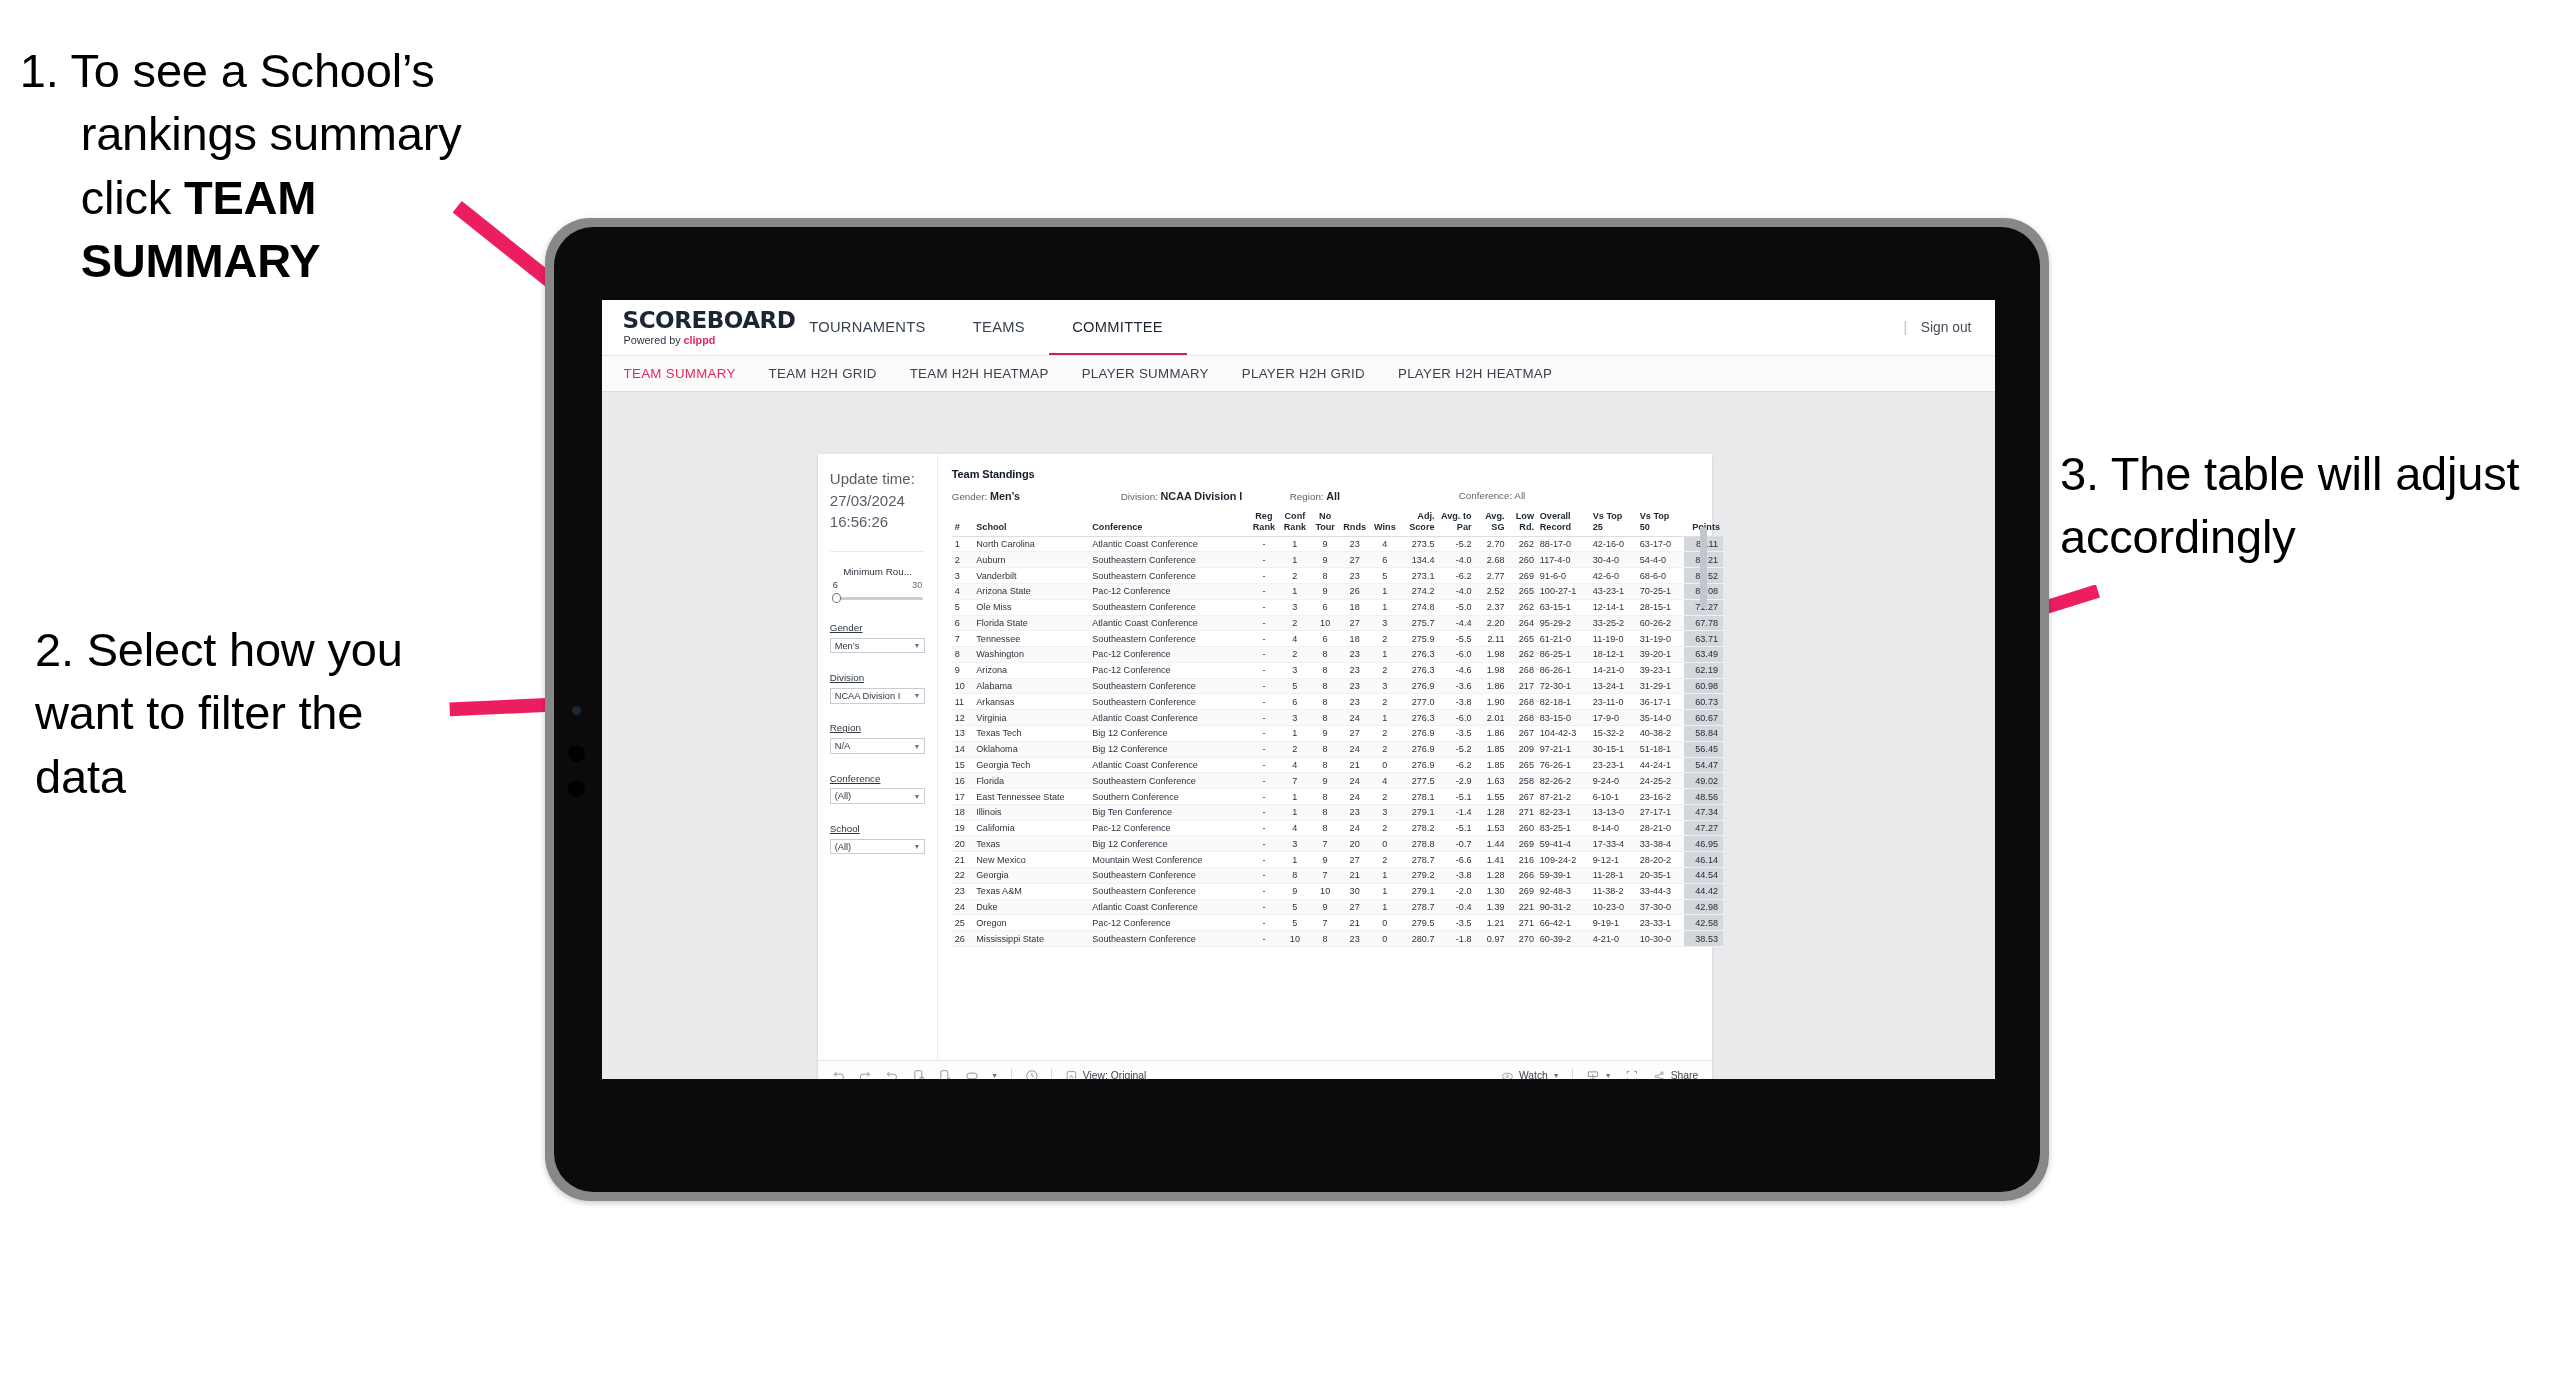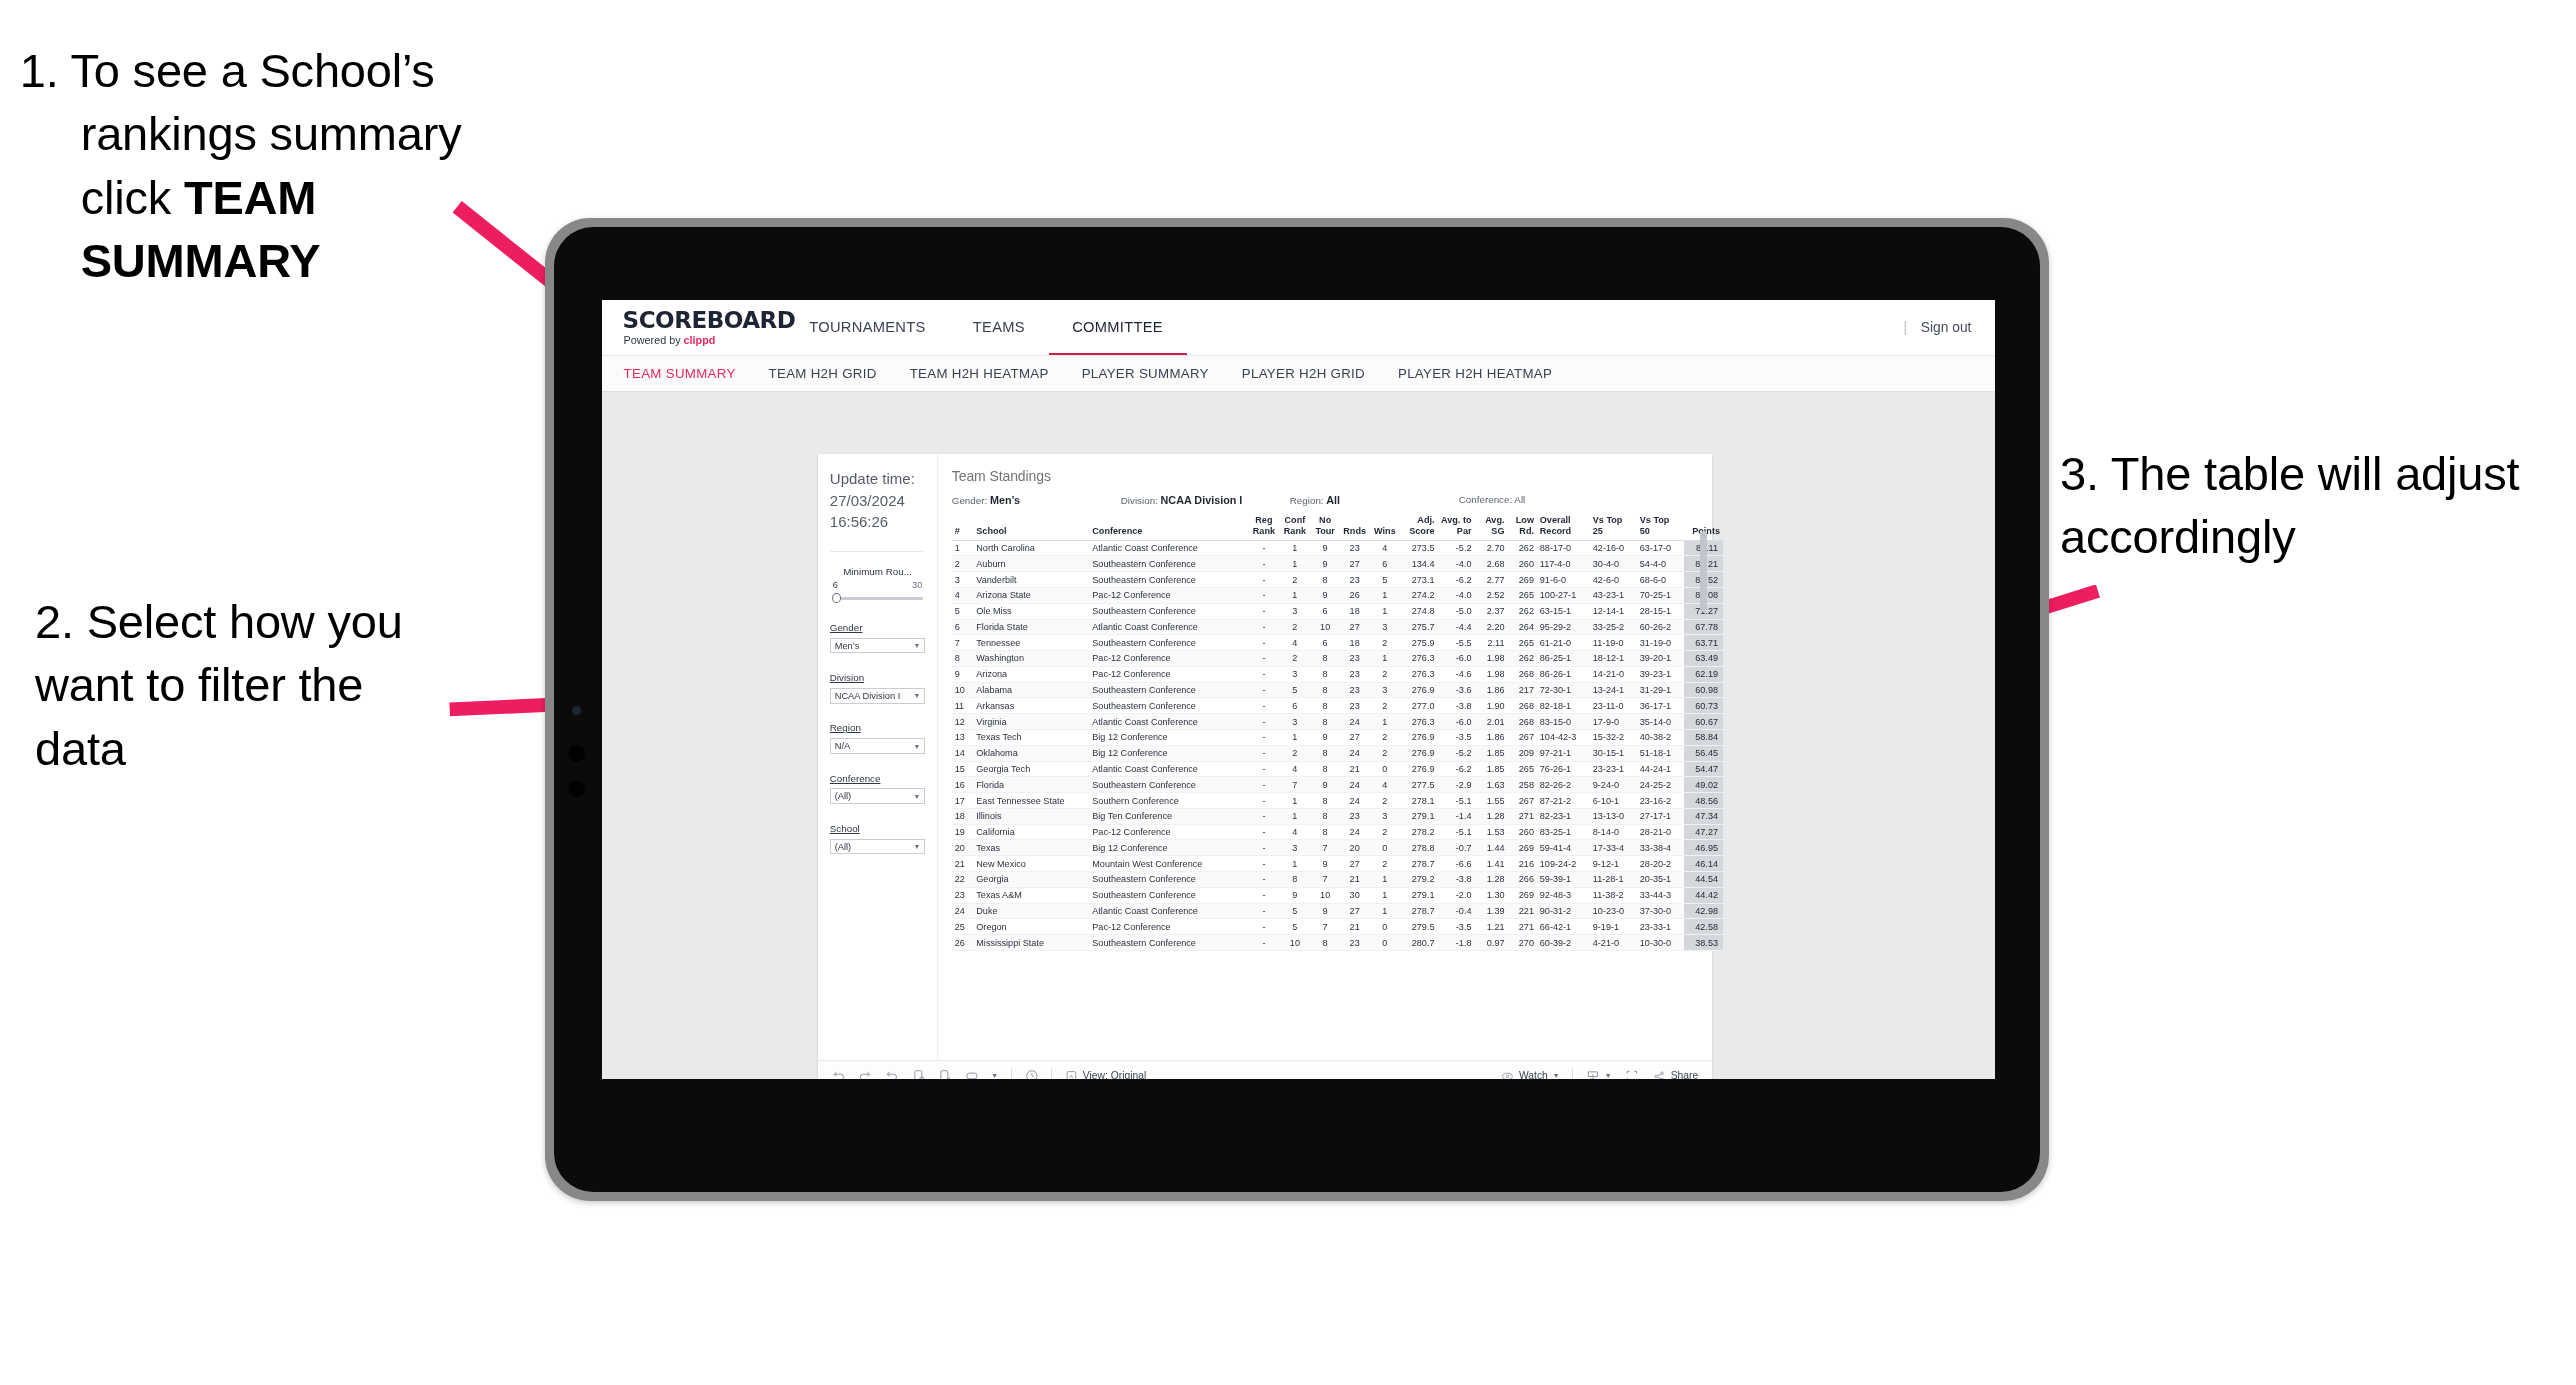--- a/index.html
+++ b/index.html
@@ -16,21 +16,21 @@
     position: absolute;
     color: #000;
     font-size: 47px;
     line-height: 1.35;
     font-weight: 400;
     letter-spacing: -0.2px;
   }
   .annot b { font-weight: 700; }
   #annot-1 { left: 19.7px; top: 39px; width: 511px; }
   #annot-1 .body { display:block; padding-left: 61px; text-indent: -61px; }
-  #annot-2 { left: 35px; top: 590px; width: 423px; }
+  #annot-2 { left: 35px; top: 618px; width: 423px; }
   #annot-3 { left: 2060px; top: 442px; width: 511px; }
 
   
   .arrow { position: absolute; pointer-events: none; }
 
   
   #tablet {
     position: absolute;
     left: 545px; top: 218px;
     width: 1504px; height: 983px;
@@ -133,21 +133,21 @@
   .filter .fsel .car { font-size:6.9px; color:#6c7280; }
   .slider-block .sl-title { font-size:9.8px; color:#2f3642; text-align:center; margin-bottom:3.9px; }
   .slider-block .sl-ends { display:flex; justify-content:space-between; font-size:9.3px; color:#6c7280; padding:0 2.9px 2.9px 2.9px; }
   .slider-block .sl-ends .lo { color:#2f3642; }
   .slider-track { position:relative; height:9.8px; }
   .slider-track .bar { position:absolute; left:3.9px; right:2px; top:3.9px; height:2.9px; background:#c9ccd2; border-radius:2px; }
   .slider-track .knob { position:absolute; left:2px; top:0; width:8.8px; height:9.8px; border:1.5px solid #6c7280; border-radius:50%; background:#fff; }
 
   
   #panel { flex:1 1 auto; min-width:0; display:flex; flex-direction:column; padding: 13.8px 9.8px 0 13.8px; }
-  #panel h1 { font-size: 14px; font-weight:400; color:#737373; letter-spacing:-0.1px; }
+  #panel h1 { font-size: 11px; font-weight:700; color:#0f172a; letter-spacing:-0.1px; }
   #meta { display:flex; margin-top: 9.8px; margin-bottom: 9.8px; font-size: 9.8px; color:#5d646f; }
   #meta .m { width: 169px; }
   #meta .m b { color:#1f2733; font-size: 10.8px; font-weight:700; }
 
   
   #table-scroll { position:relative; flex:1 1 auto; min-height:0; }
   table { border-collapse: collapse; width: 100%; font-size: 9.1px; color:#2b323d; table-layout: fixed; }
   thead th {
     font-weight:700; color:#1f2733; font-size: 9.1px;
     vertical-align: bottom; padding: 0 2.9px 3.9px 2.9px; line-height: 1.12;

